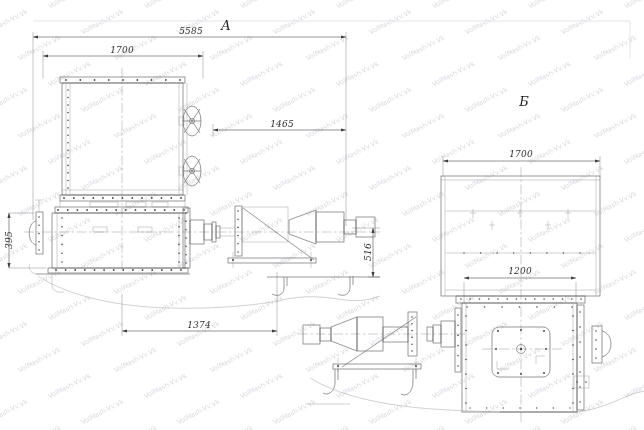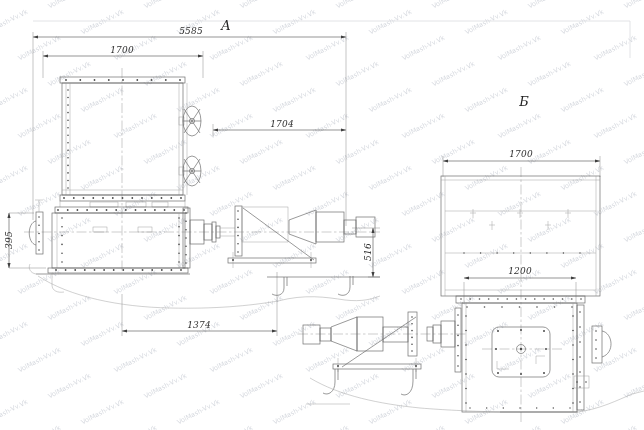--- a/index.html
+++ b/index.html
@@ -545,21 +545,21 @@
         <path class="thin" d="M310,378 C340,396 380,404 420,408 C445,410 465,411 500,412"></path>
         <path class="ln" d="M500,412 H578"></path>
         <path class="thin" d="M578,412 C600,409 618,400 632,394 L644,391"></path>
       </g>
     </g>
   </svg>
 
   <span class="viewlabel" style="left:204px;top:18px;">А</span>
   <span class="dim" style="left:169px;top:26px;">5585</span>
   <span class="dim" style="left:100px;top:45px;">1700</span>
-  <span class="dim" style="left:260px;top:119px;">1704</span>
+  <span class="dim" style="left:260px;top:119px;">1465</span>
   <span class="dim rot" style="left:-13px;top:235px;">395</span>
   <span class="dim" style="left:177px;top:320px;">1374</span>
   <span class="dim rot" style="left:346px;top:247px;">516</span>
 
   <span class="viewlabel" style="left:502px;top:94px;">Б</span>
   <span class="dim" style="left:499px;top:149px;">1700</span>
   <span class="dim" style="left:498px;top:266px;">1200</span>
 </div>
 
 </body></html>

